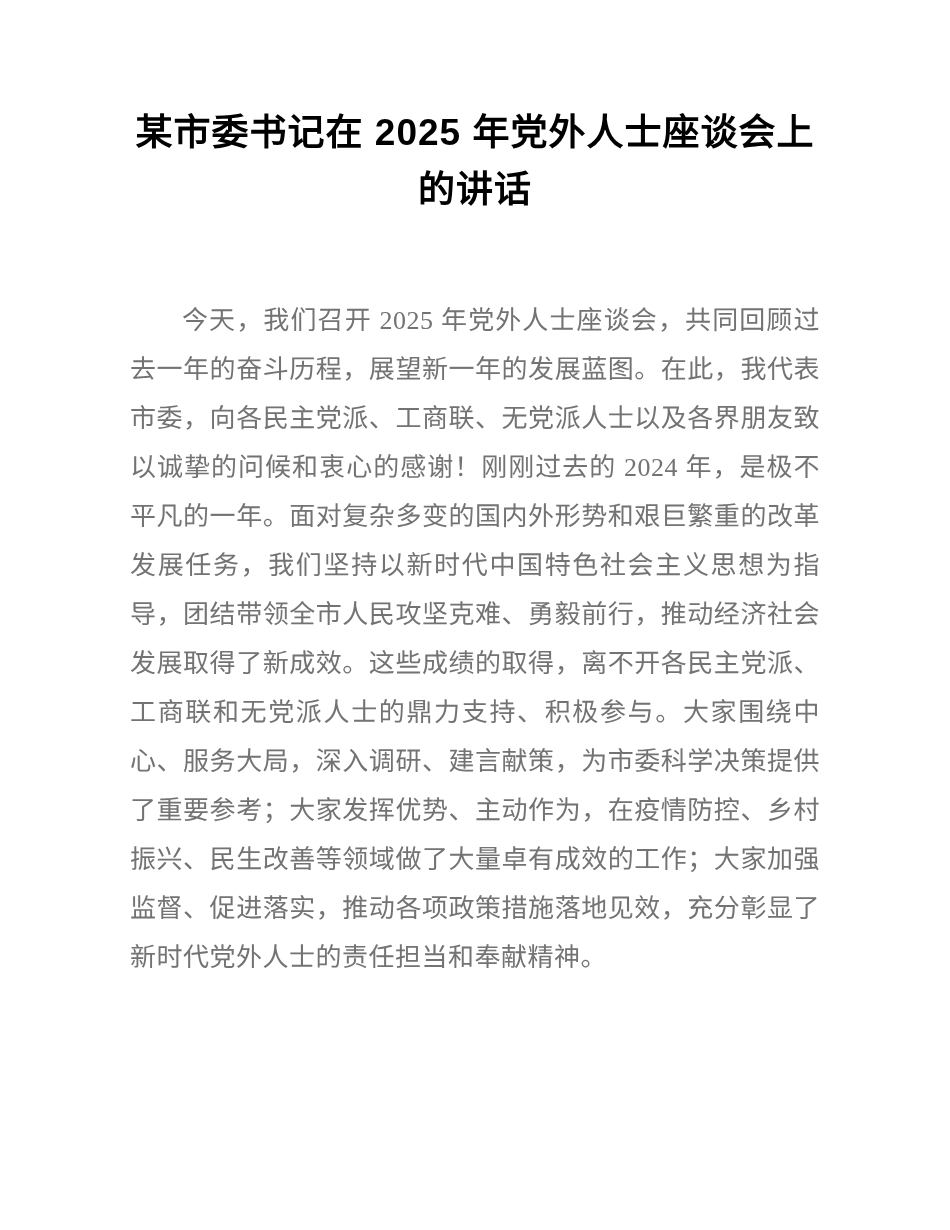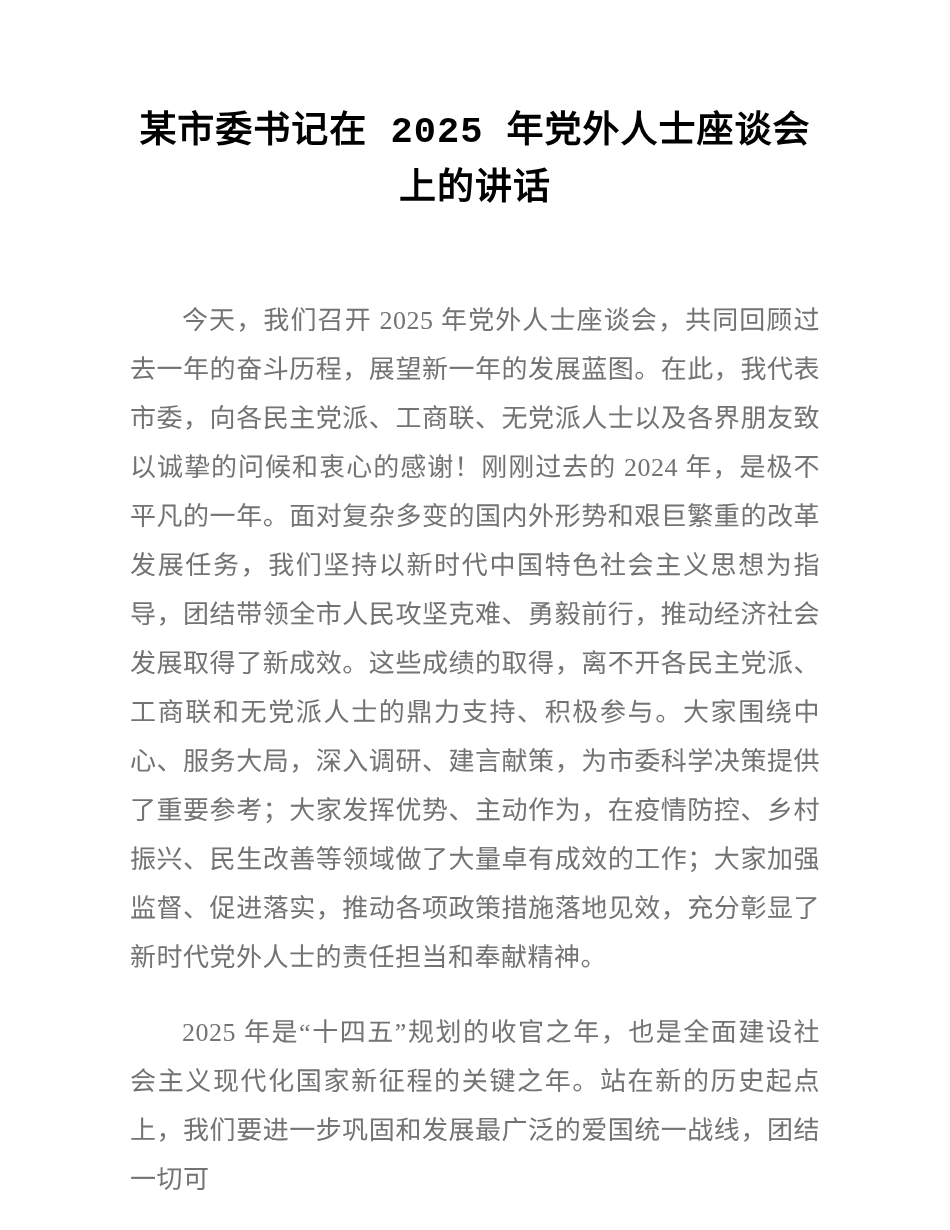--- a/index.html
+++ b/index.html
@@ -16,21 +16,21 @@
     overflow: hidden;
     box-sizing: border-box;
   }
   .content {
     margin: 0 130px;
     width: 690px;
   }
   .doc-title {
     margin: 104px 0 0 0;
     padding: 0;
-    font-family: Liberation Mono, monospace;
+    font-family: Liberation Sans, sans-serif;
     font-weight: bold;
     font-size: 37px;
     line-height: 57px;
     color: #000000;
     text-align: center;
     letter-spacing: 1px;
   }
   .doc-para {
     margin: 0;
     padding: 0;
@@ -51,15 +51,14 @@
     margin-top: 26px;
   }
 </style>
 </head>
 <body>
 
 <div class="page">
   <div class="content">
     <h1 class="doc-title">某市委书记在 2025 年党外人士座谈会上的讲话</h1>
     <p class="doc-para first">今天，我们召开 2025 年党外人士座谈会，共同回顾过去一年的奋斗历程，展望新一年的发展蓝图。在此，我代表市委，向各民主党派、工商联、无党派人士以及各界朋友致以诚挚的问候和衷心的感谢！刚刚过去的 2024 年，是极不平凡的一年。面对复杂多变的国内外形势和艰巨繁重的改革发展任务，我们坚持以新时代中国特色社会主义思想为指导，团结带领全市人民攻坚克难、勇毅前行，推动经济社会发展取得了新成效。这些成绩的取得，离不开各民主党派、工商联和无党派人士的鼎力支持、积极参与。大家围绕中心、服务大局，深入调研、建言献策，为市委科学决策提供了重要参考；大家发挥优势、主动作为，在疫情防控、乡村振兴、民生改善等领域做了大量卓有成效的工作；大家加强监督、促进落实，推动各项政策措施落地见效，充分彰显了新时代党外人士的责任担当和奉献精神。</p>
-    <p class="doc-para">2025 年是“十四五”规划的收官之年，也是全面建设社会主义现代化国家新征程的关键之年。站在新的历史起点上，我们要进一步巩固和发展最广泛的爱国统一战线，团结一切可</p>
   </div>
 </div>
 
 </body></html>

